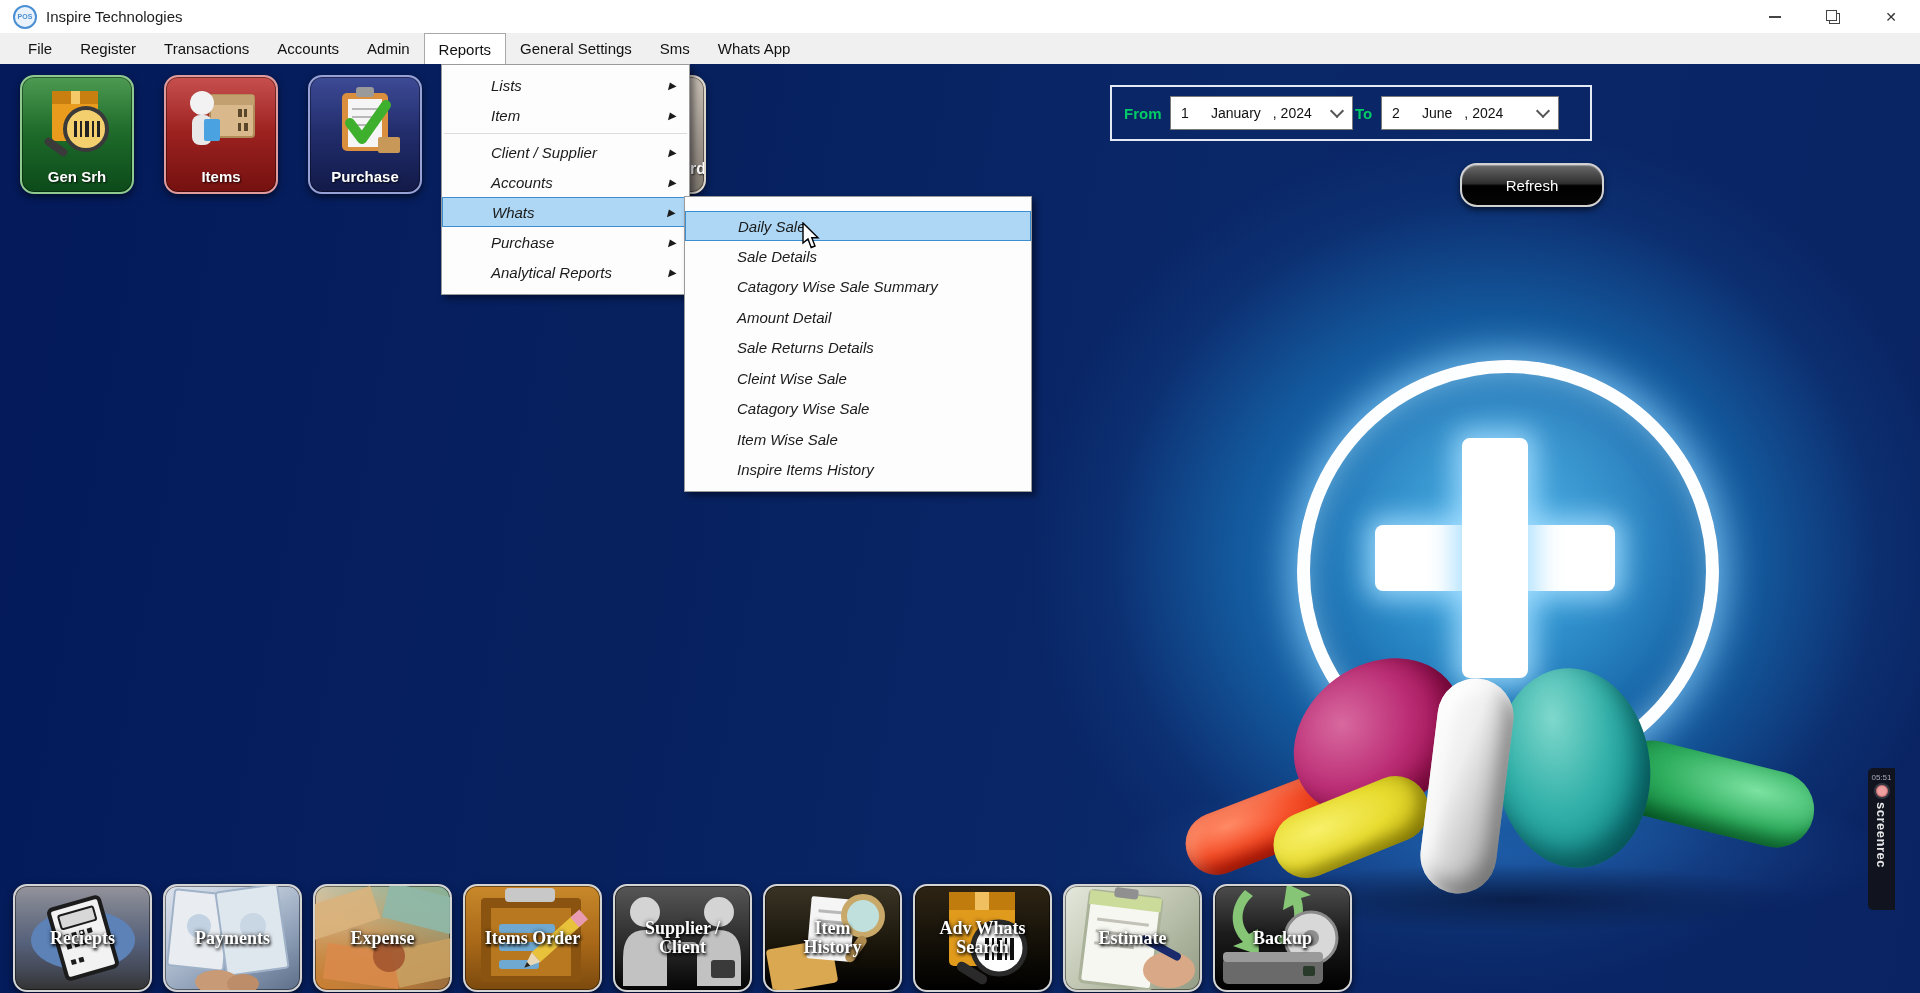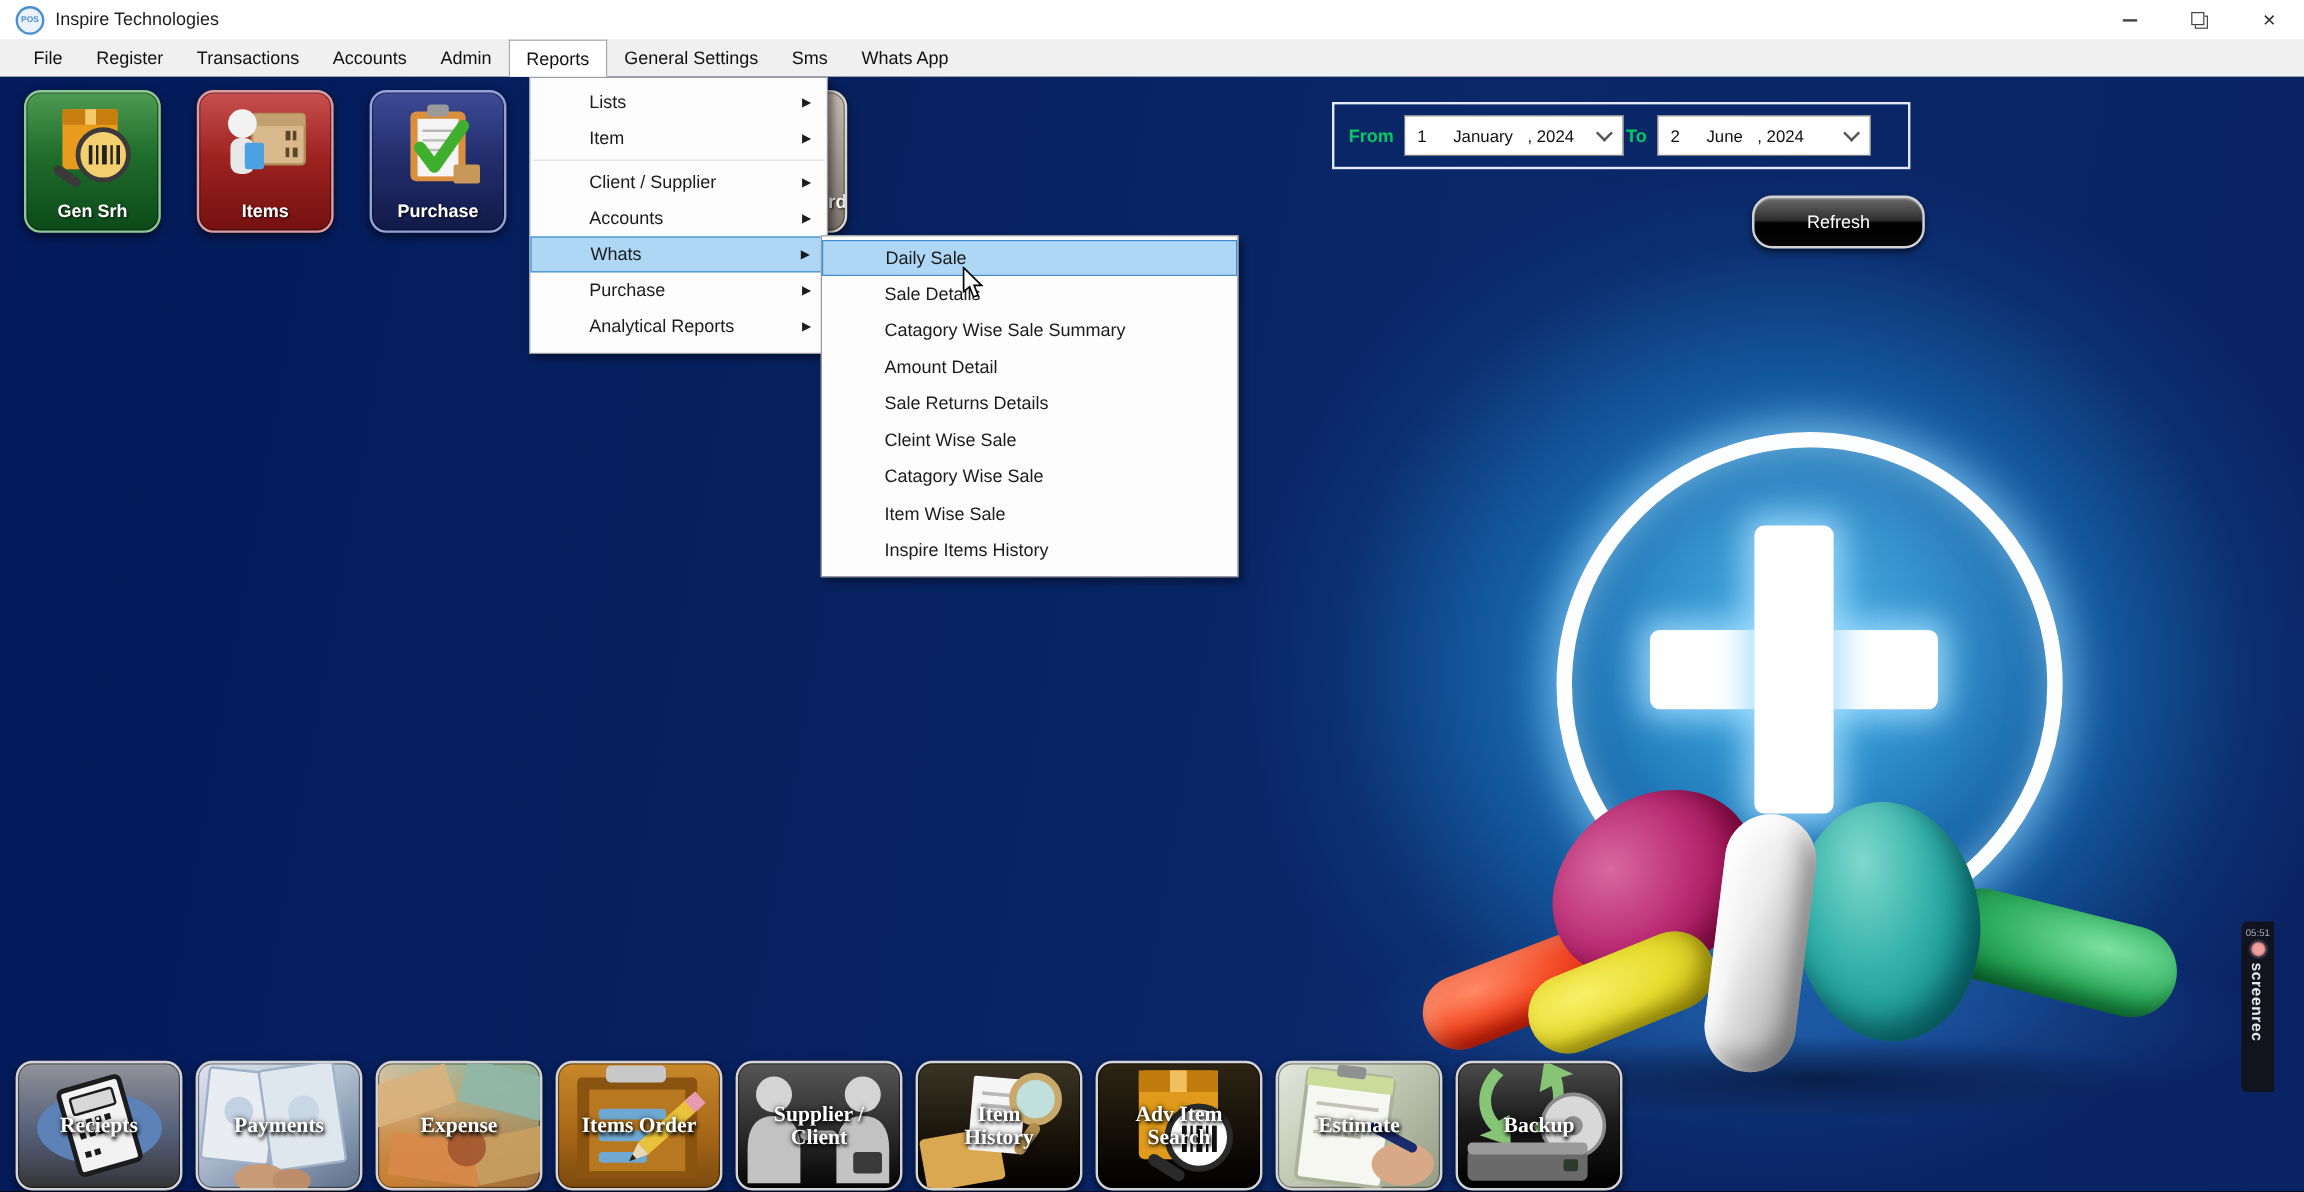--- a/index.html
+++ b/index.html
@@ -99,23 +99,23 @@
         transform:rotate(45deg);margin-left:auto;margin-right:10px;margin-top:-4px;}
 
   
   .refresh-btn{position:absolute;left:1460px;top:99px;width:140px;height:40px;border-radius:17px;
       border:2px solid #d2d2d2;color:#fff;font-size:15px;display:flex;align-items:center;justify-content:center;
       background:linear-gradient(180deg,#6a6a6a 0%,#2f2f2f 46%,#000 52%,#050505 100%);
       box-shadow:0 3px 6px rgba(0,0,0,.6), inset 0 1px 1px rgba(255,255,255,.35);z-index:20;}
 
   
   .menu{position:absolute;background:#fdfdfd;border:1px solid #9a9a9a;z-index:50;
-        box-shadow:4px 4px 6px rgba(0,0,10,.45);padding-top:5px;font-size:15px;color:#1b1b1b;}
+        box-shadow:4px 4px 6px rgba(0,0,10,.45);padding-top:5px;font-size:15px;color:#1b1b1b;font-style:italic;}
   .menu-reports{left:441px;top:0px;width:247px;height:224px;}
-  .menu-sub{left:684px;top:132px;width:346px;height:280px;z-index:55;padding-top:3px;text-align:center;}
+  .menu-sub{left:684px;top:132px;width:346px;height:280px;z-index:55;padding-top:14px;text-align:center;}
   .menu-item{height:30px;display:flex;align-items:center;padding-left:49px;position:relative;}
   .menu-sub .menu-item{height:30.5px;padding-left:52px;}
   .menu-item .mi-arrow{position:absolute;right:13px;top:50%;transform:translateY(-50%);font-size:10px;color:#1b1b1b;}
   .menu-item .mi-arrow::before{content:"▶";}
   .menu-item.hl{background:#aed7f5;border:1px solid #3c8ecf;height:28px;}
   .menu-sep{height:1px;background:#dcdcdc;margin:3px 2px;}
 
   
   .dock-btn{position:absolute;top:820px;width:135px;height:104px;border-radius:14px;border:2px solid #d4d4d4;
       overflow:hidden;z-index:20;box-shadow:0 3px 7px rgba(0,0,0,.6), inset 0 0 0 1px rgba(0,0,0,.45);}
@@ -425,21 +425,21 @@
         <circle cx="84" cy="62" r="26" fill="#fff" stroke="#2a2a2a" stroke-width="5"></circle>
         <g fill="#111">
           <rect x="70" y="52" width="4" height="22"></rect>
             <rect x="77" y="52" width="2" height="22"></rect>
             <rect x="82" y="52" width="5" height="22"></rect>
           <rect x="90" y="52" width="2" height="22"></rect>
             <rect x="95" y="52" width="4" height="22"></rect>
         </g>
         <rect x="40" y="82" width="34" height="10" rx="5" fill="#2a2a2a" transform="rotate(32 57 87)"></rect>
       </svg>
-      <div class="dock-label">Adv Item
+      <div class="dock-label">Adv Whats
 Search</div>
     </div>
 
     <div class="dock-btn d7">
       <svg class="ic" style="left:0;top:0" width="135" height="104" viewBox="0 0 135 104">
         <g transform="rotate(7 56 52)">
           <rect x="20" y="8" width="72" height="92" rx="4" fill="#f7f7f2" stroke="#aab29a" stroke-width="3"></rect>
           <rect x="20" y="8" width="72" height="14" fill="#cadb9a"></rect>
           <rect x="44" y="2" width="24" height="10" rx="3" fill="#909090"></rect>
           <g stroke="#c2c2b8" stroke-width="3">

